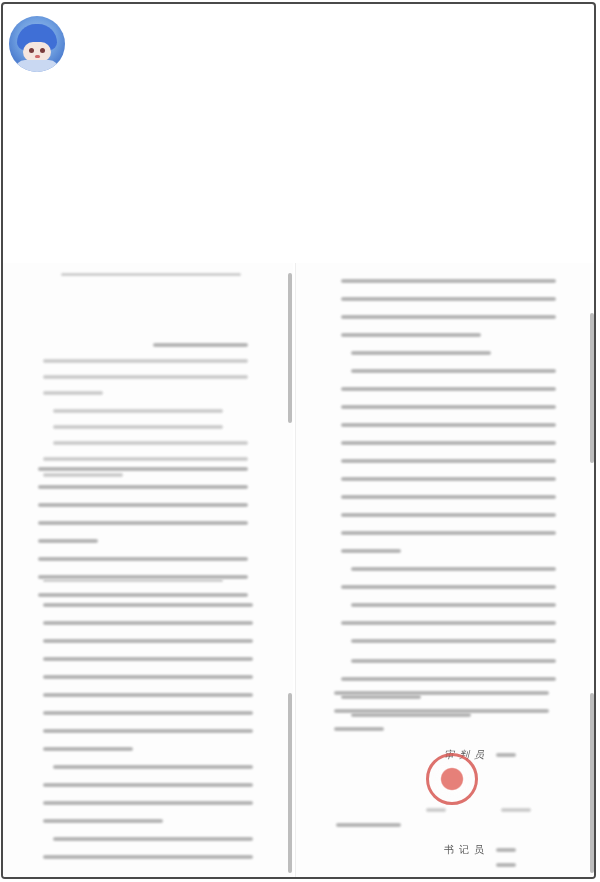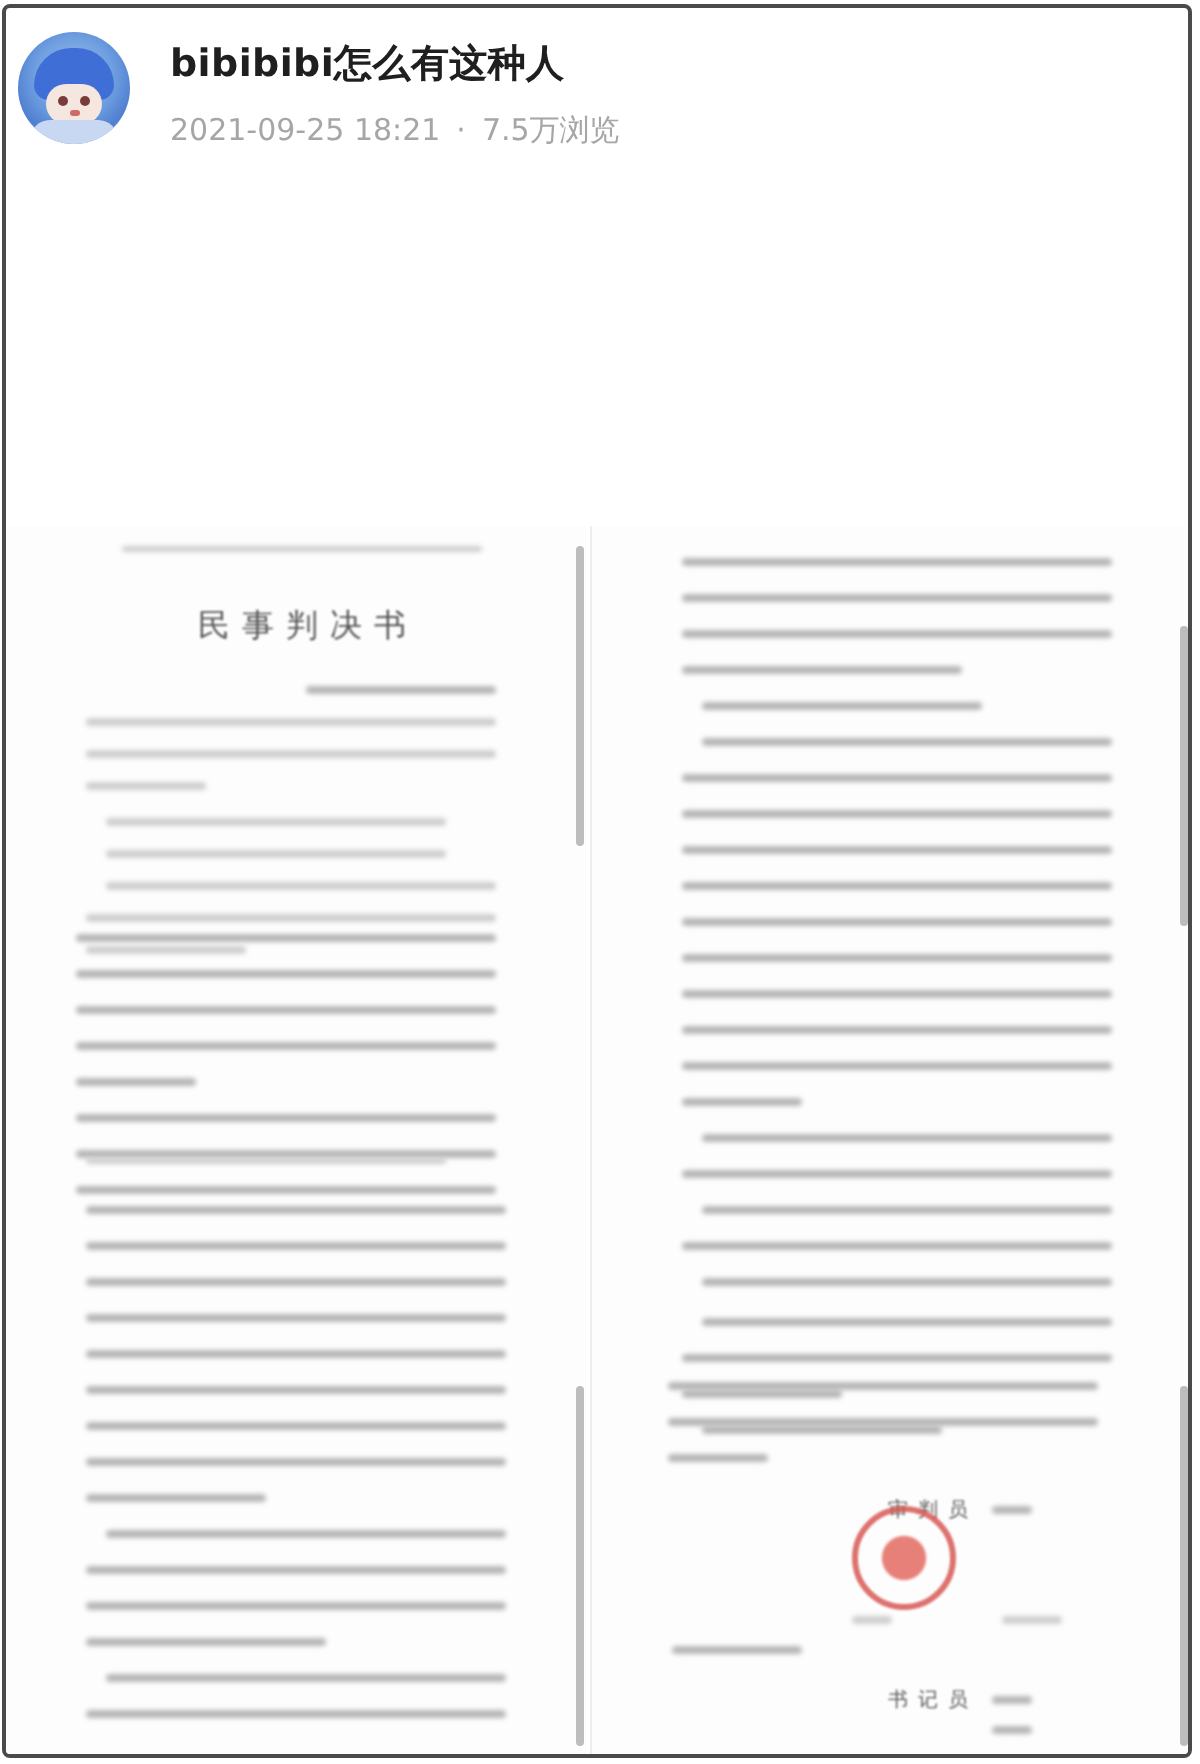--- a/index.html
+++ b/index.html
@@ -62,32 +62,27 @@
 
   <div class="header">
     <div class="avatar">
       <div class="hair"></div>
       <div class="face"></div>
       <div class="eye l"></div>
       <div class="eye r"></div>
       <div class="mouth"></div>
       <div class="dress"></div>
     </div>
-    <div class="username">bibibibi怎么有这种人</div>
-    <div class="meta">
-      <span>2021-09-25 18:21</span><span class="dot">·</span><span>7.5万浏览</span>
-    </div>
   </div>
 
 
   <div class="photos">
 
     <div class="doc left">
       <div class="line" style="left:58px;top:10px;width:180px;height:3px;"></div>
-      <div class="doc-title">民事判决书</div>
       <div class="edge-bar" style="left:285px;top:10px;height:150px;"></div>
       <div class="edge-bar" style="left:285px;top:430px;height:180px;"></div>
 
       <div class="line dark" style="left:150px;top:80px;width:95px;"></div>
       <div class="line" style="left:40px;top:96px;width:205px;"></div>
       <div class="line" style="left:40px;top:112px;width:205px;"></div>
       <div class="line" style="left:40px;top:128px;width:60px;"></div>
       <div class="line" style="left:50px;top:146px;width:170px;"></div>
       <div class="line" style="left:50px;top:162px;width:170px;"></div>
       <div class="line" style="left:50px;top:178px;width:195px;"></div>
@@ -149,21 +144,21 @@
 
       <div class="line dark" style="left:55px;top:396px;width:205px;"></div>
       <div class="line dark" style="left:45px;top:414px;width:215px;"></div>
       <div class="line dark" style="left:45px;top:432px;width:80px;"></div>
       <div class="line dark" style="left:55px;top:450px;width:120px;"></div>
 
       <div class="line dark" style="left:38px;top:428px;width:215px;"></div>
       <div class="line dark" style="left:38px;top:446px;width:215px;"></div>
       <div class="line dark" style="left:38px;top:464px;width:50px;"></div>
 
-      <div class="sig-label" style="left:148px;top:485px;">审判员</div>
+      <div class="sig-label" style="left:148px;top:485px;font-style:italic;">审判员</div>
       <div class="line dark" style="left:200px;top:490px;width:20px;"></div>
 
       <div class="seal"></div>
 
       <div class="line" style="left:130px;top:545px;width:20px;"></div>
       <div class="line" style="left:205px;top:545px;width:30px;"></div>
       <div class="line dark" style="left:40px;top:560px;width:65px;"></div>
 
       <div class="sig-label" style="left:148px;top:580px;">书记员</div>
       <div class="line dark" style="left:200px;top:585px;width:20px;"></div>

